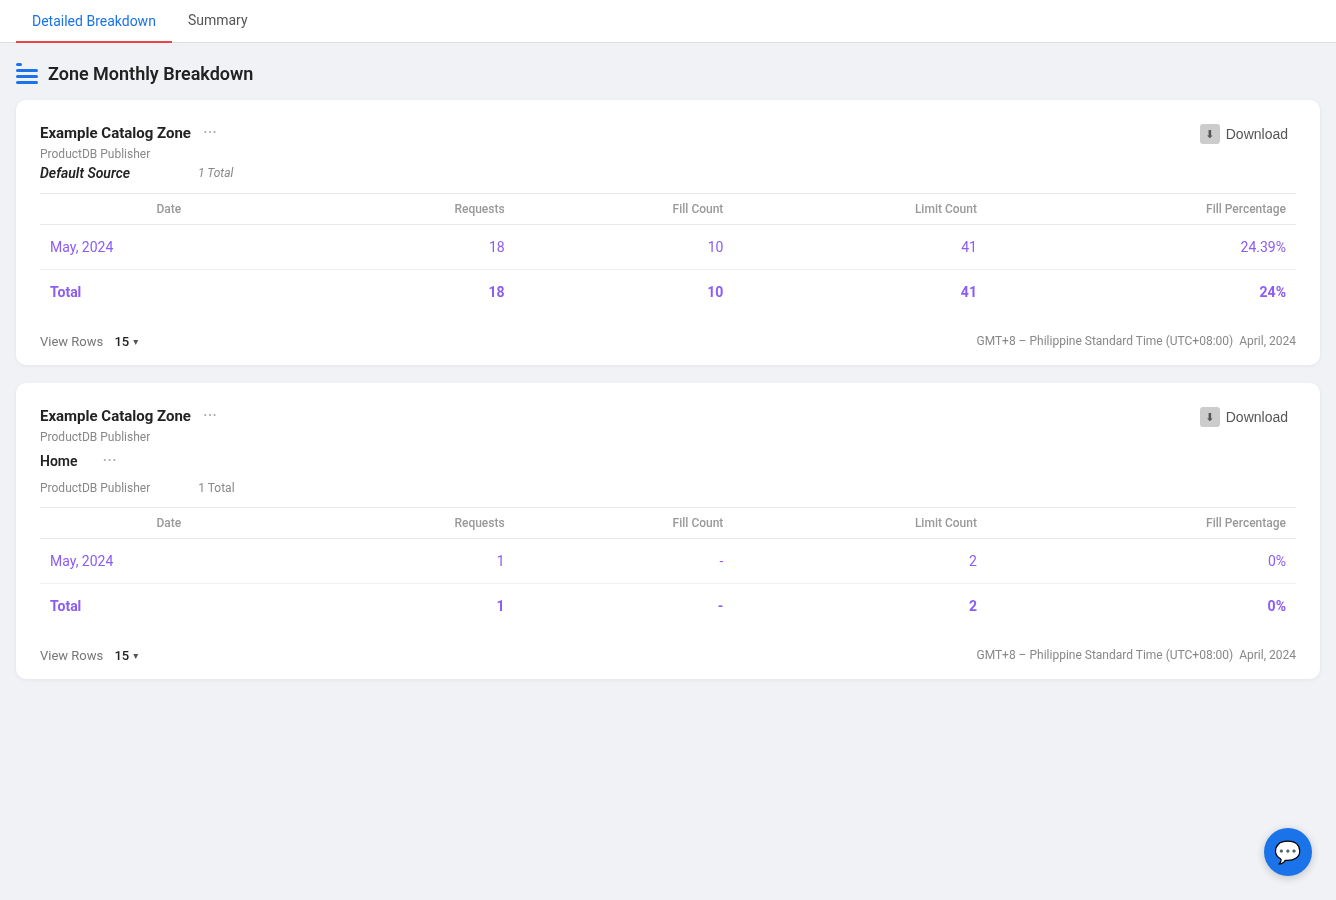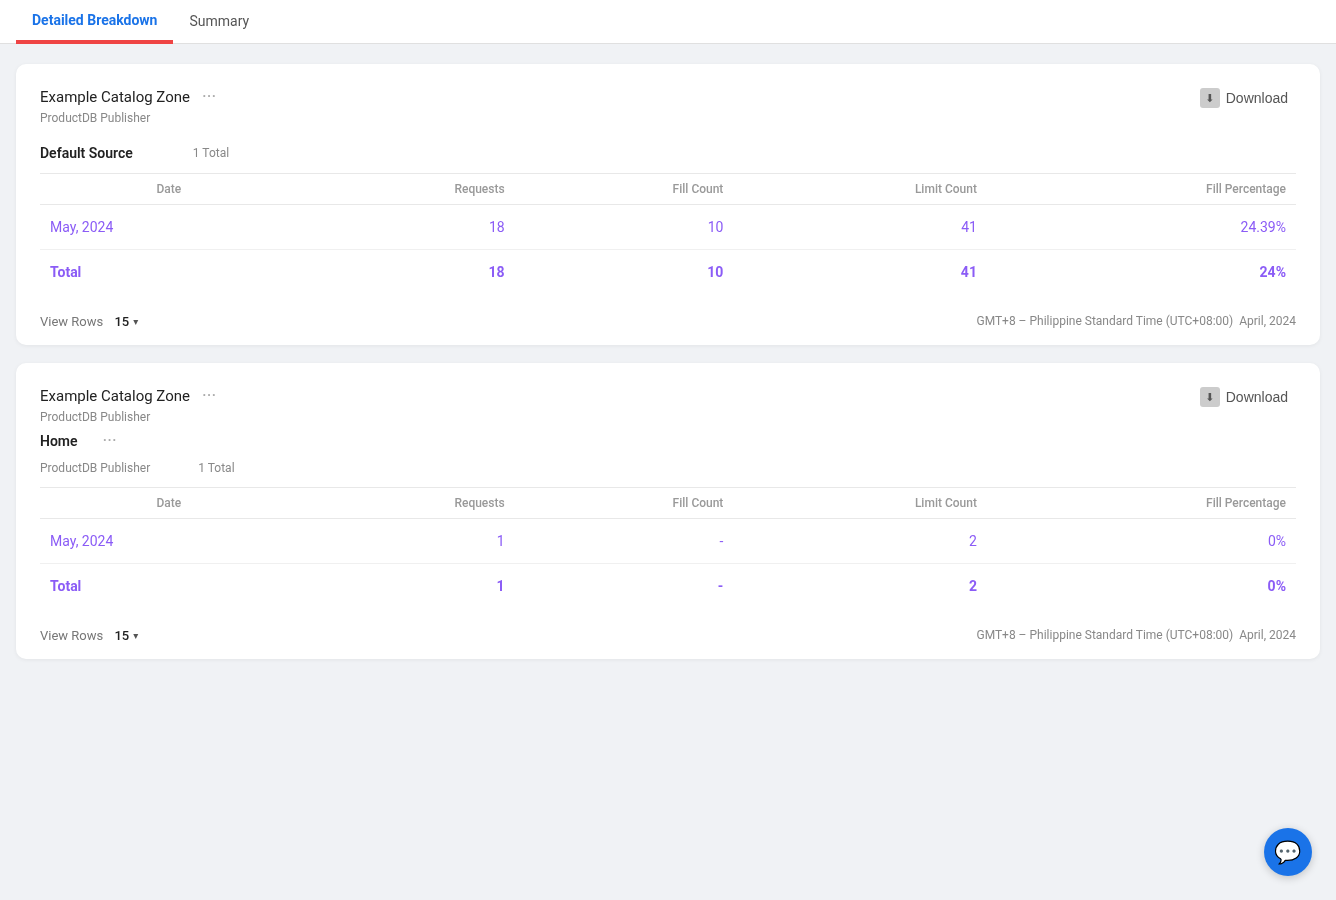--- a/index.html
+++ b/index.html
@@ -22,22 +22,22 @@
     .tab {
       padding: 12px 16px;
       cursor: pointer;
       font-size: 14px;
       color: #555;
       border-bottom: 3px solid transparent;
       margin-bottom: -1px;
     }
     .tab.active {
       color: #1a73e8;
-      border-bottom: 4px solid #ef4444;
-      font-weight: 700;
+      border-bottom: 2px solid #ef4444;
+      font-weight: 400;
     }
 
     
     .page-content {
       padding: 20px 16px;
     }
 
     
     .section-heading {
       display: flex;
@@ -81,21 +81,21 @@
       align-items: flex-start;
       justify-content: space-between;
       margin-bottom: 4px;
     }
     .card-title-area {
       display: flex;
       flex-direction: column;
     }
     .card-zone-name {
       font-size: 15px;
-      font-weight: 400;
+      font-weight: 700;
       color: #222;
     }
     .card-publisher {
       font-size: 12px;
       color: #888;
       margin-top: 2px;
     }
     .card-dots {
       color: #aaa;
       font-size: 18px;
@@ -125,22 +125,24 @@
       align-items: center;
       justify-content: center;
       font-size: 11px;
       color: #555;
     }
 
     
     .source-row {
       display: flex;
       align-items: center;
-      margin-top: 20px;
+      gap: 8px;
+      margin-top: 4px;
       margin-bottom: 12px;
+      font-style: italic;
     }
     .source-name {
       font-size: 14px;
       font-weight: 600;
       color: #222;
     }
     .source-total {
       font-size: 12px;
       color: #888;
       margin-left: 60px;
@@ -244,20 +246,29 @@
 </head>
 <body>
 
 <div class="tabs">
   <div class="tab active">Detailed Breakdown</div>
   <div class="tab">Summary</div>
 </div>
 
 <div class="page-content">
 
+  <div class="section-heading">
+    <div class="list-icon">
+      <div class="list-icon-line"></div>
+      <div class="list-icon-line"></div>
+      <div class="list-icon-line"></div>
+      <div class="list-icon-line"></div>
+    </div>
+    <span class="section-title">Zone Monthly Breakdown</span>
+  </div>
 
   <div class="card">
     <div class="card-header">
       <div class="card-title-area">
         <div style="display:flex;align-items:center;gap:6px;">
           <span class="card-zone-name">Example Catalog Zone</span>
           <span class="card-dots">···</span>
         </div>
         <span class="card-publisher">ProductDB Publisher</span>
       </div>

